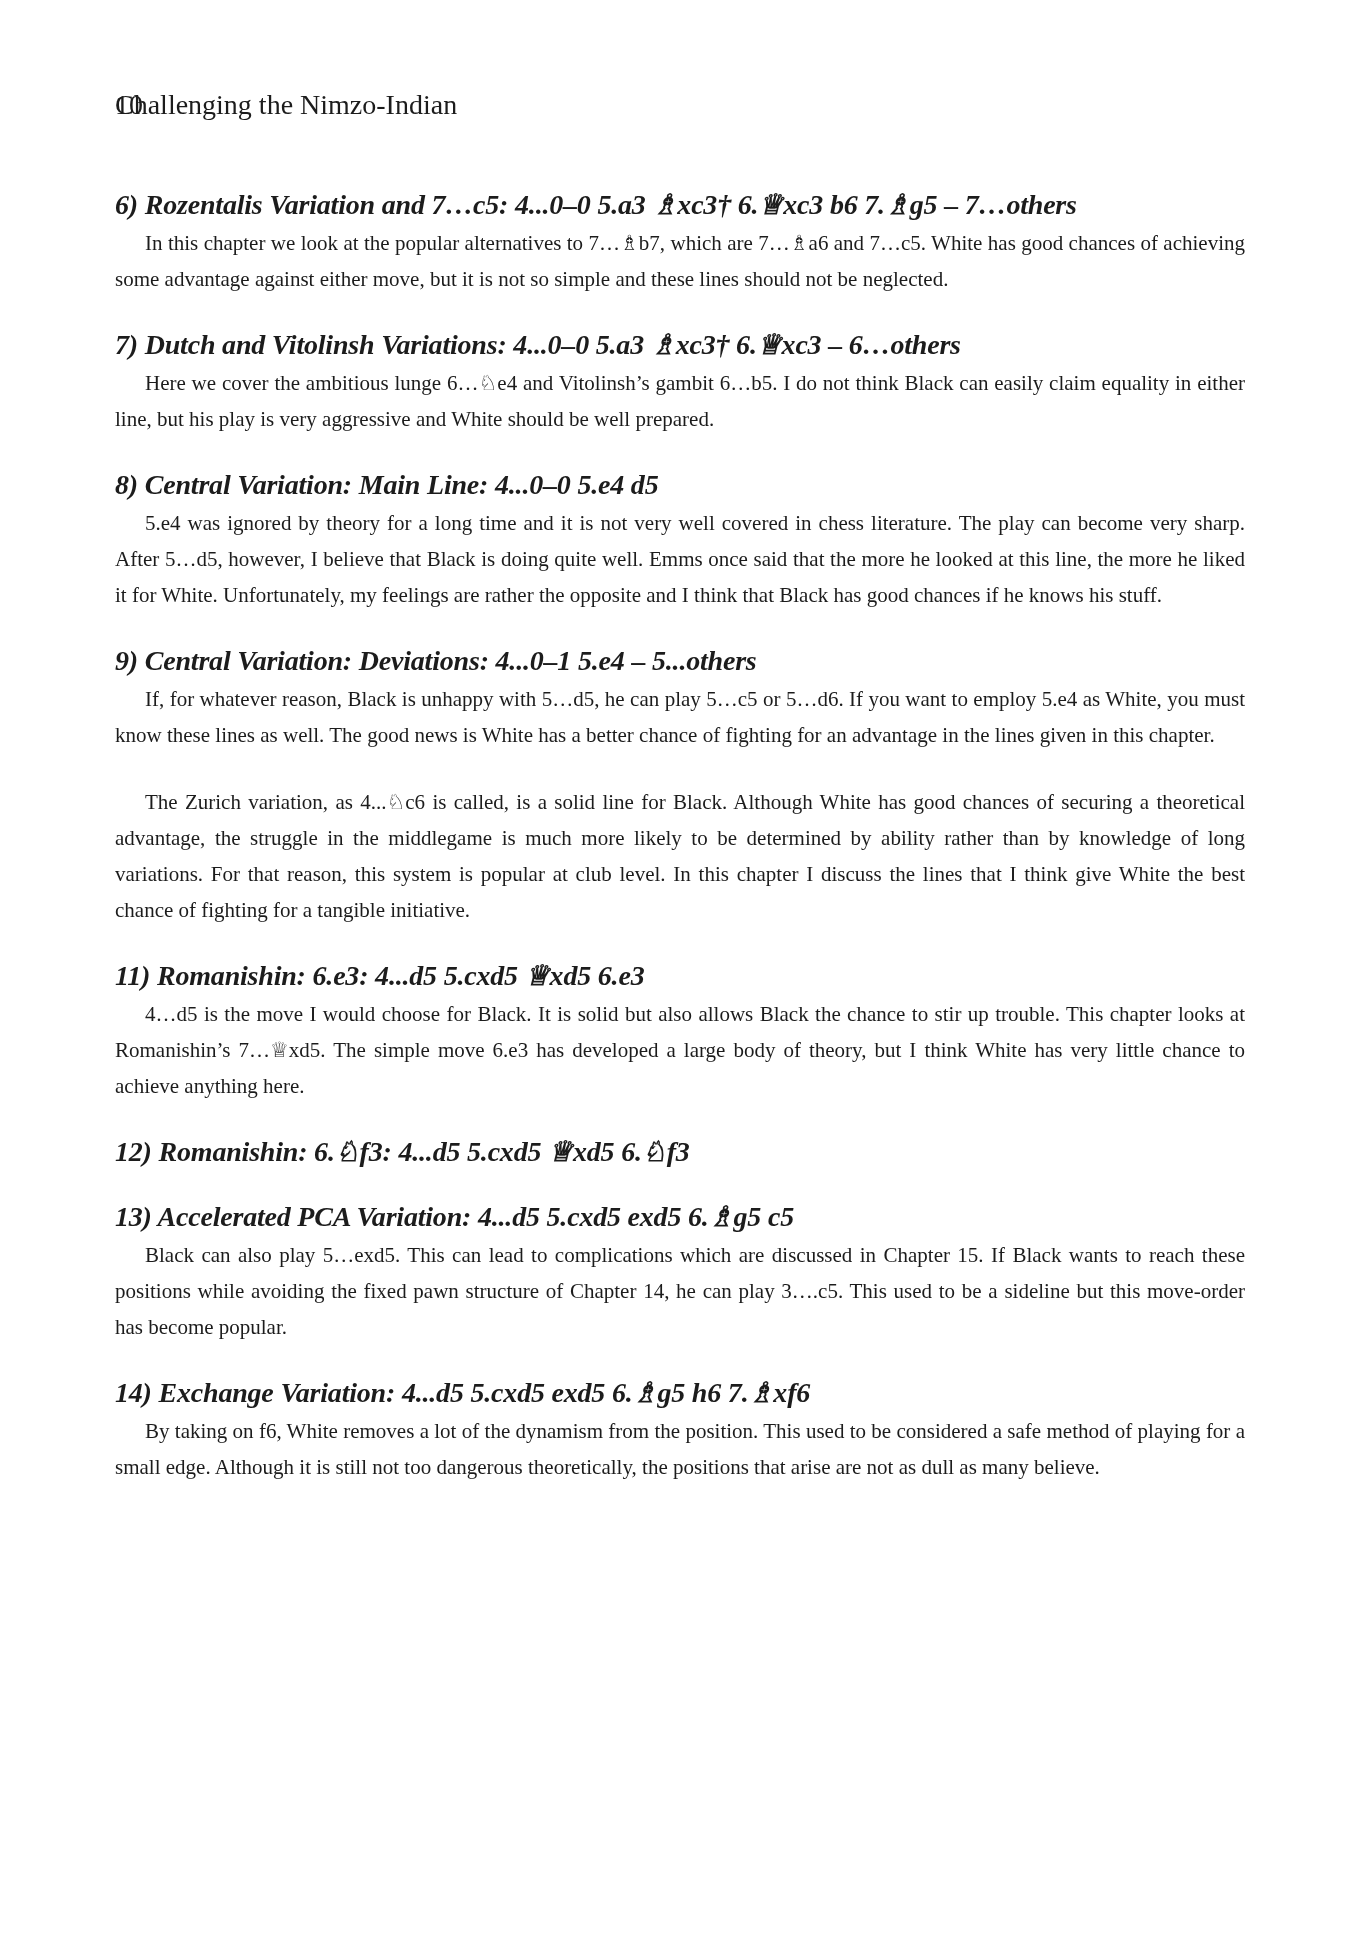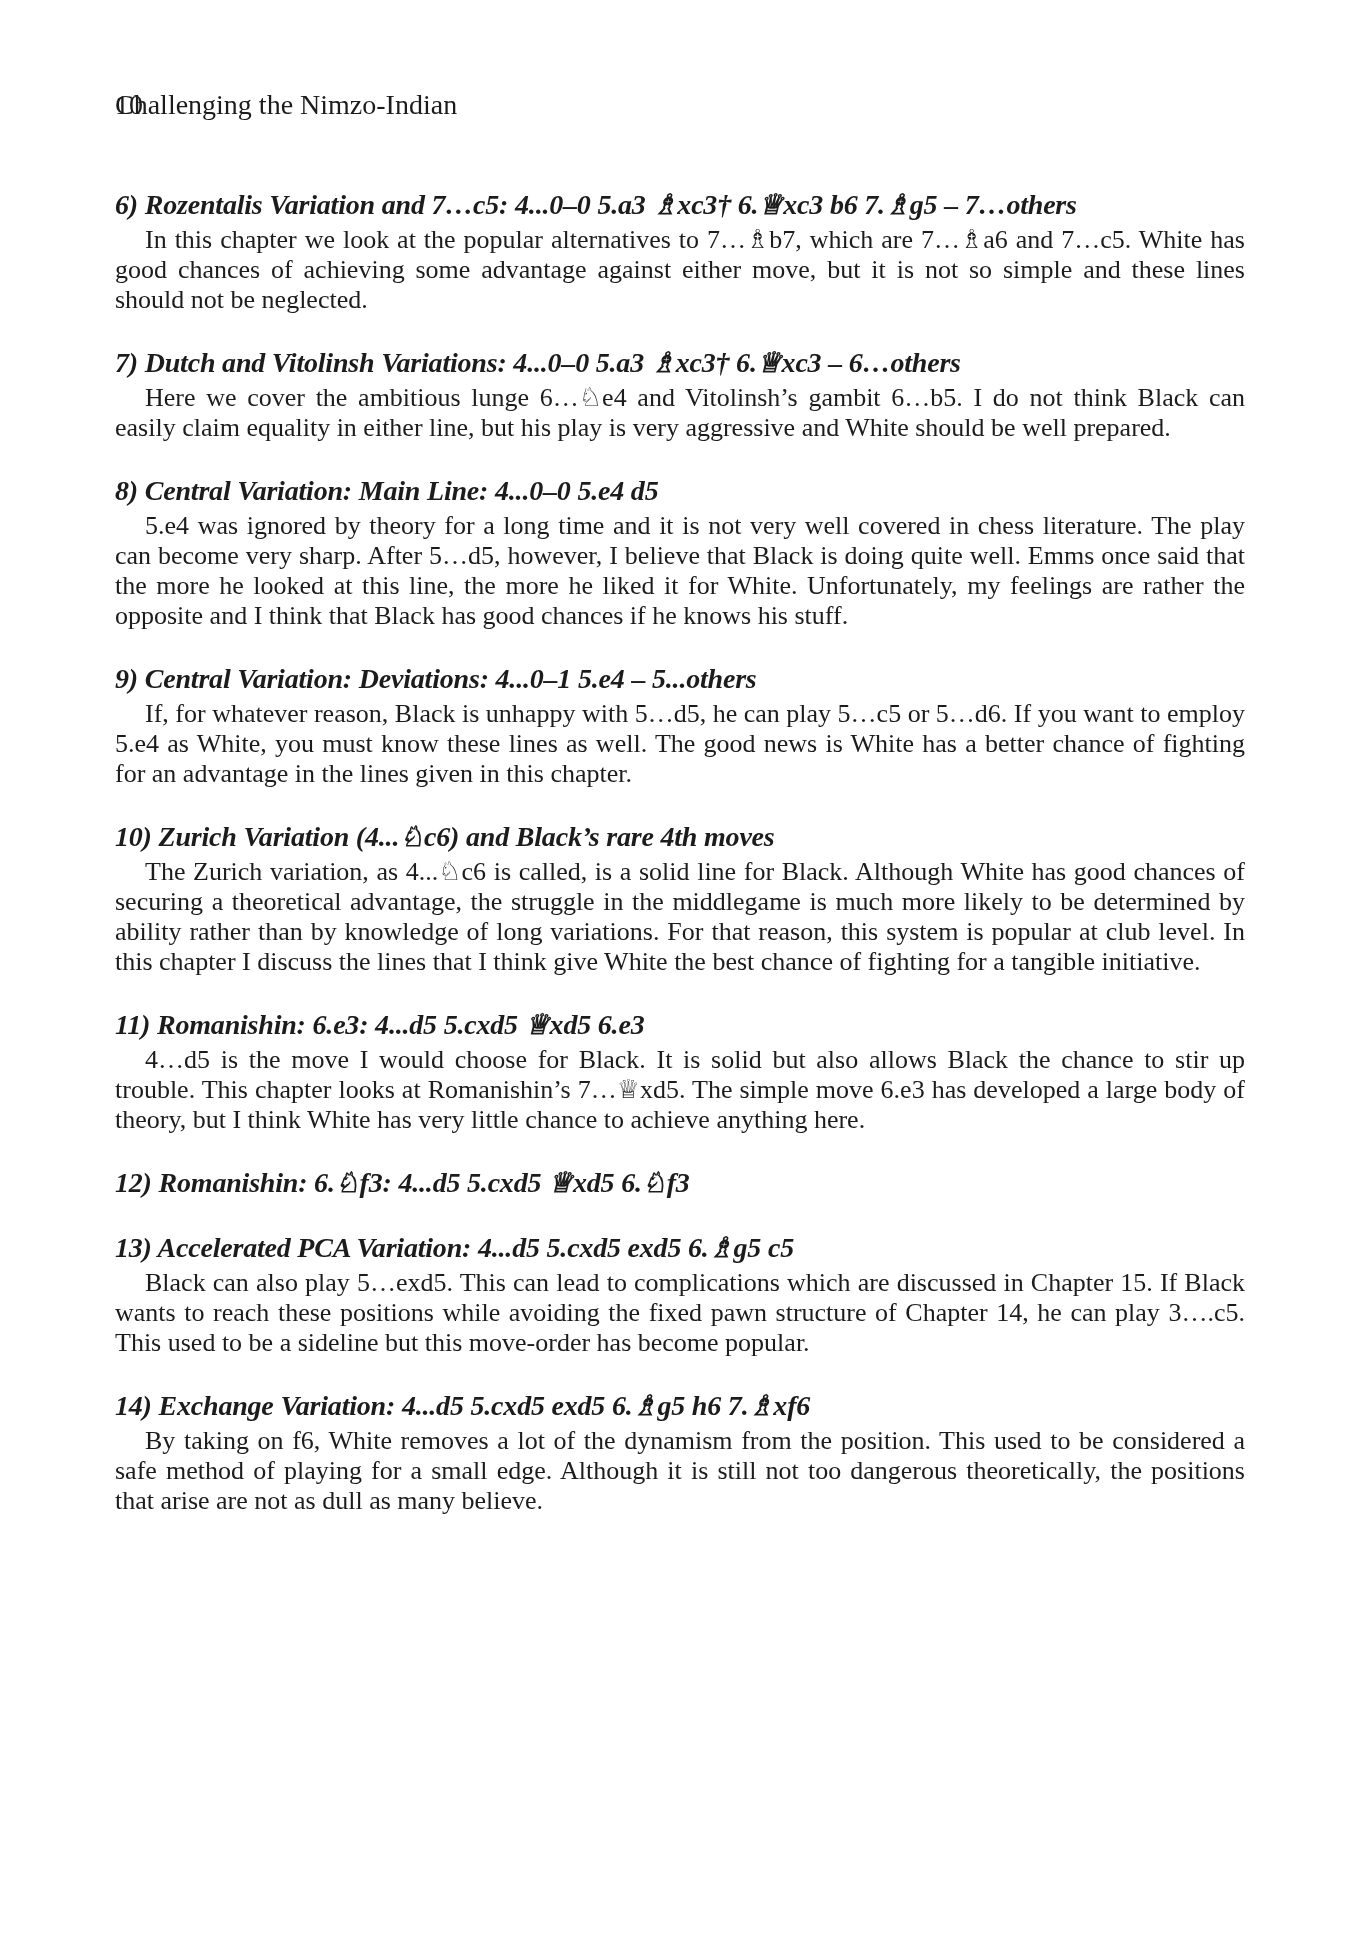--- a/index.html
+++ b/index.html
@@ -40,22 +40,22 @@
   .section h2 {
     font-size: 28px;
     font-weight: bold;
     margin: 0 0 3px 0;
     line-height: 34px;
     letter-spacing: -0.2px;
     font-style: italic;
   }
   .section p {
     margin: 0;
-    font-size: 26px;
-    line-height: 30px;
+    font-size: 21px;
+    line-height: 36px;
     text-align: justify;
     text-indent: 30px;
   }
 </style>
 </head>
 <body>
 
 <div class="page">
 
   <div class="running-head">
@@ -77,21 +77,20 @@
     <h2>8) Central Variation: Main Line: 4...0–0 5.e4 d5</h2>
     <p>5.e4 was ignored by theory for a long time and it is not very well covered in chess literature. The play can become very sharp. After 5…d5, however, I believe that Black is doing quite well. Emms once said that the more he looked at this line, the more he liked it for White. Unfortunately, my feelings are rather the opposite and I think that Black has good chances if he knows his stuff.</p>
   </div>
 
   <div class="section">
     <h2>9) Central Variation: Deviations: 4...0–1 5.e4 – 5...others</h2>
     <p>If, for whatever reason, Black is unhappy with 5…d5, he can play 5…c5 or 5…d6. If you want to employ 5.e4 as White, you must know these lines as well. The good news is White has a better chance of fighting for an advantage in the lines given in this chapter.</p>
   </div>
 
   <div class="section">
-    <h2>10) Zurich Variation (4...♘c6) and Black’s rare 4th moves</h2>
     <p>The Zurich variation, as 4...♘c6 is called, is a solid line for Black. Although White has good chances of securing a theoretical advantage, the struggle in the middlegame is much more likely to be determined by ability rather than by knowledge of long variations. For that reason, this system is popular at club level. In this chapter I discuss the lines that I think give White the best chance of fighting for a tangible initiative.</p>
   </div>
 
   <div class="section">
     <h2>11) Romanishin: 6.e3: 4...d5 5.cxd5 ♕xd5 6.e3</h2>
     <p>4…d5 is the move I would choose for Black. It is solid but also allows Black the chance to stir up trouble. This chapter looks at Romanishin’s 7…♕xd5. The simple move 6.e3 has developed a large body of theory, but I think White has very little chance to achieve anything here.</p>
   </div>
 
   <div class="section">
     <h2>12) Romanishin: 6.♘f3: 4...d5 5.cxd5 ♕xd5 6.♘f3</h2>

